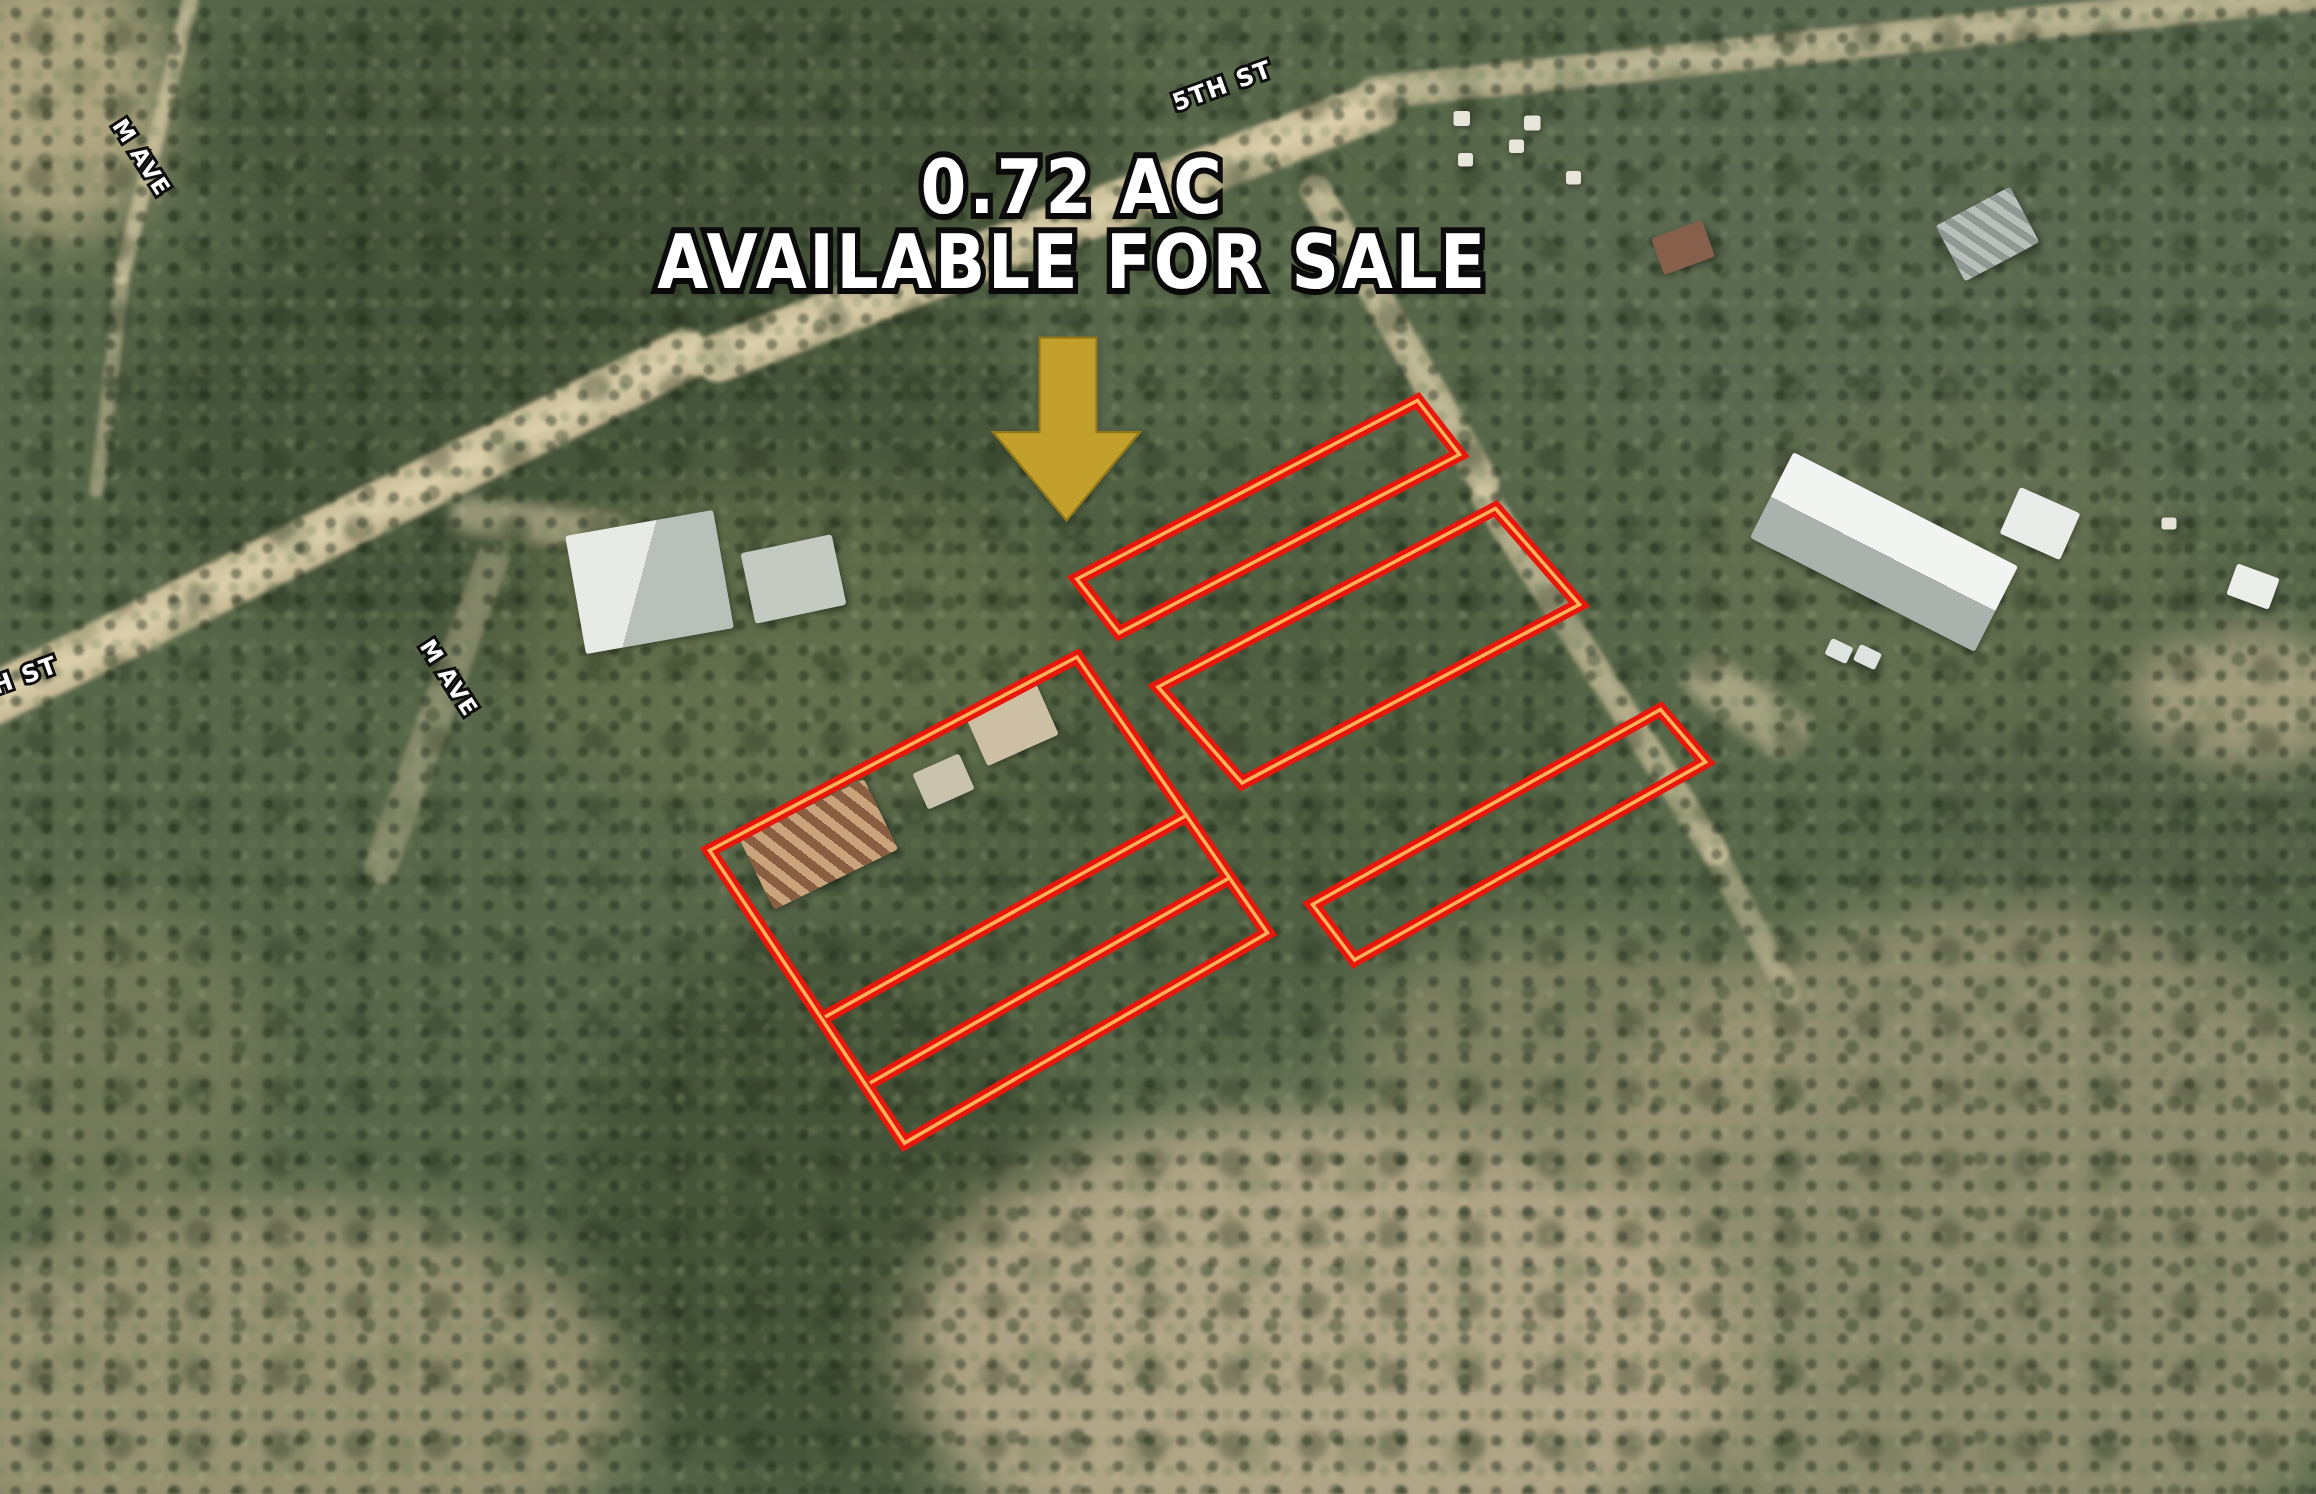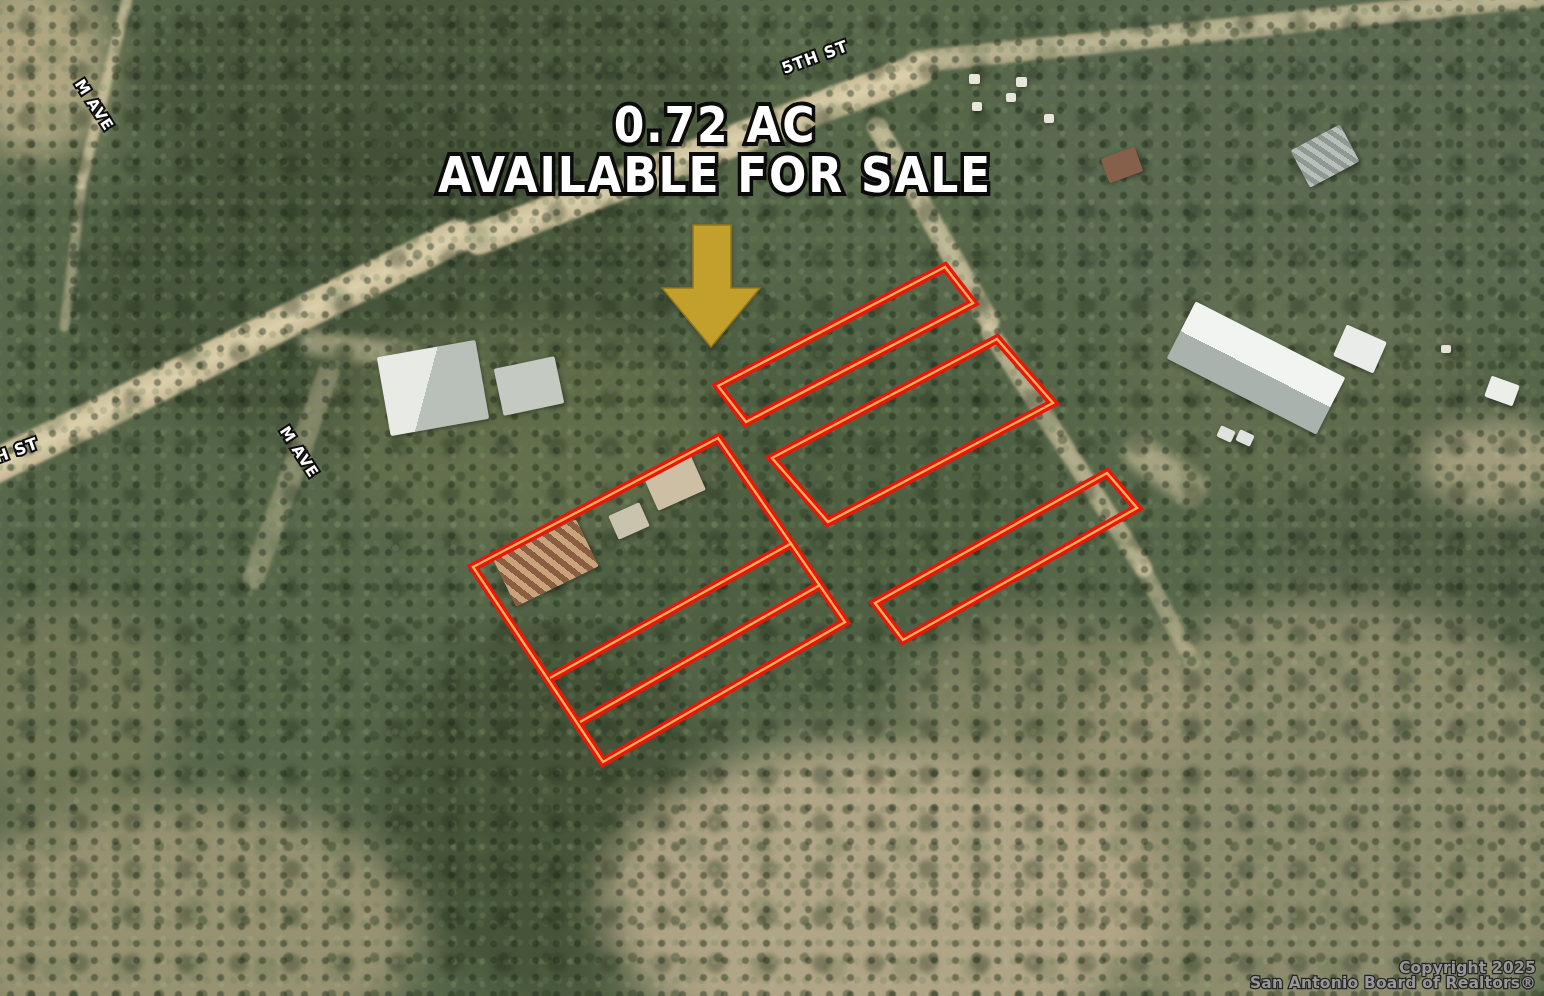--- a/index.html
+++ b/index.html
@@ -134,18 +134,14 @@
   <div class="st-label" style="left:779px;top:60px;transform:rotate(-20deg);">5TH ST</div>
   <div class="st-label" style="left:86px;top:76px;font-size:15px;transform:rotate(57deg);">M AVE</div>
   <div class="st-label" style="left:291px;top:423px;font-size:15px;transform:rotate(57deg);">M AVE</div>
   <div class="st-label" style="left:-8px;top:449px;transform:rotate(-20deg);">H ST</div>
 
   <div class="headline">
     <div>0.72 AC</div>
     <div>AVAILABLE FOR SALE</div>
   </div>
 
-  <div class="attribution">
-    <div>Copyright 2025</div>
-    <div>San Antonio Board of Realtors®</div>
-  </div>
 
 </div>
 
 </body></html>

